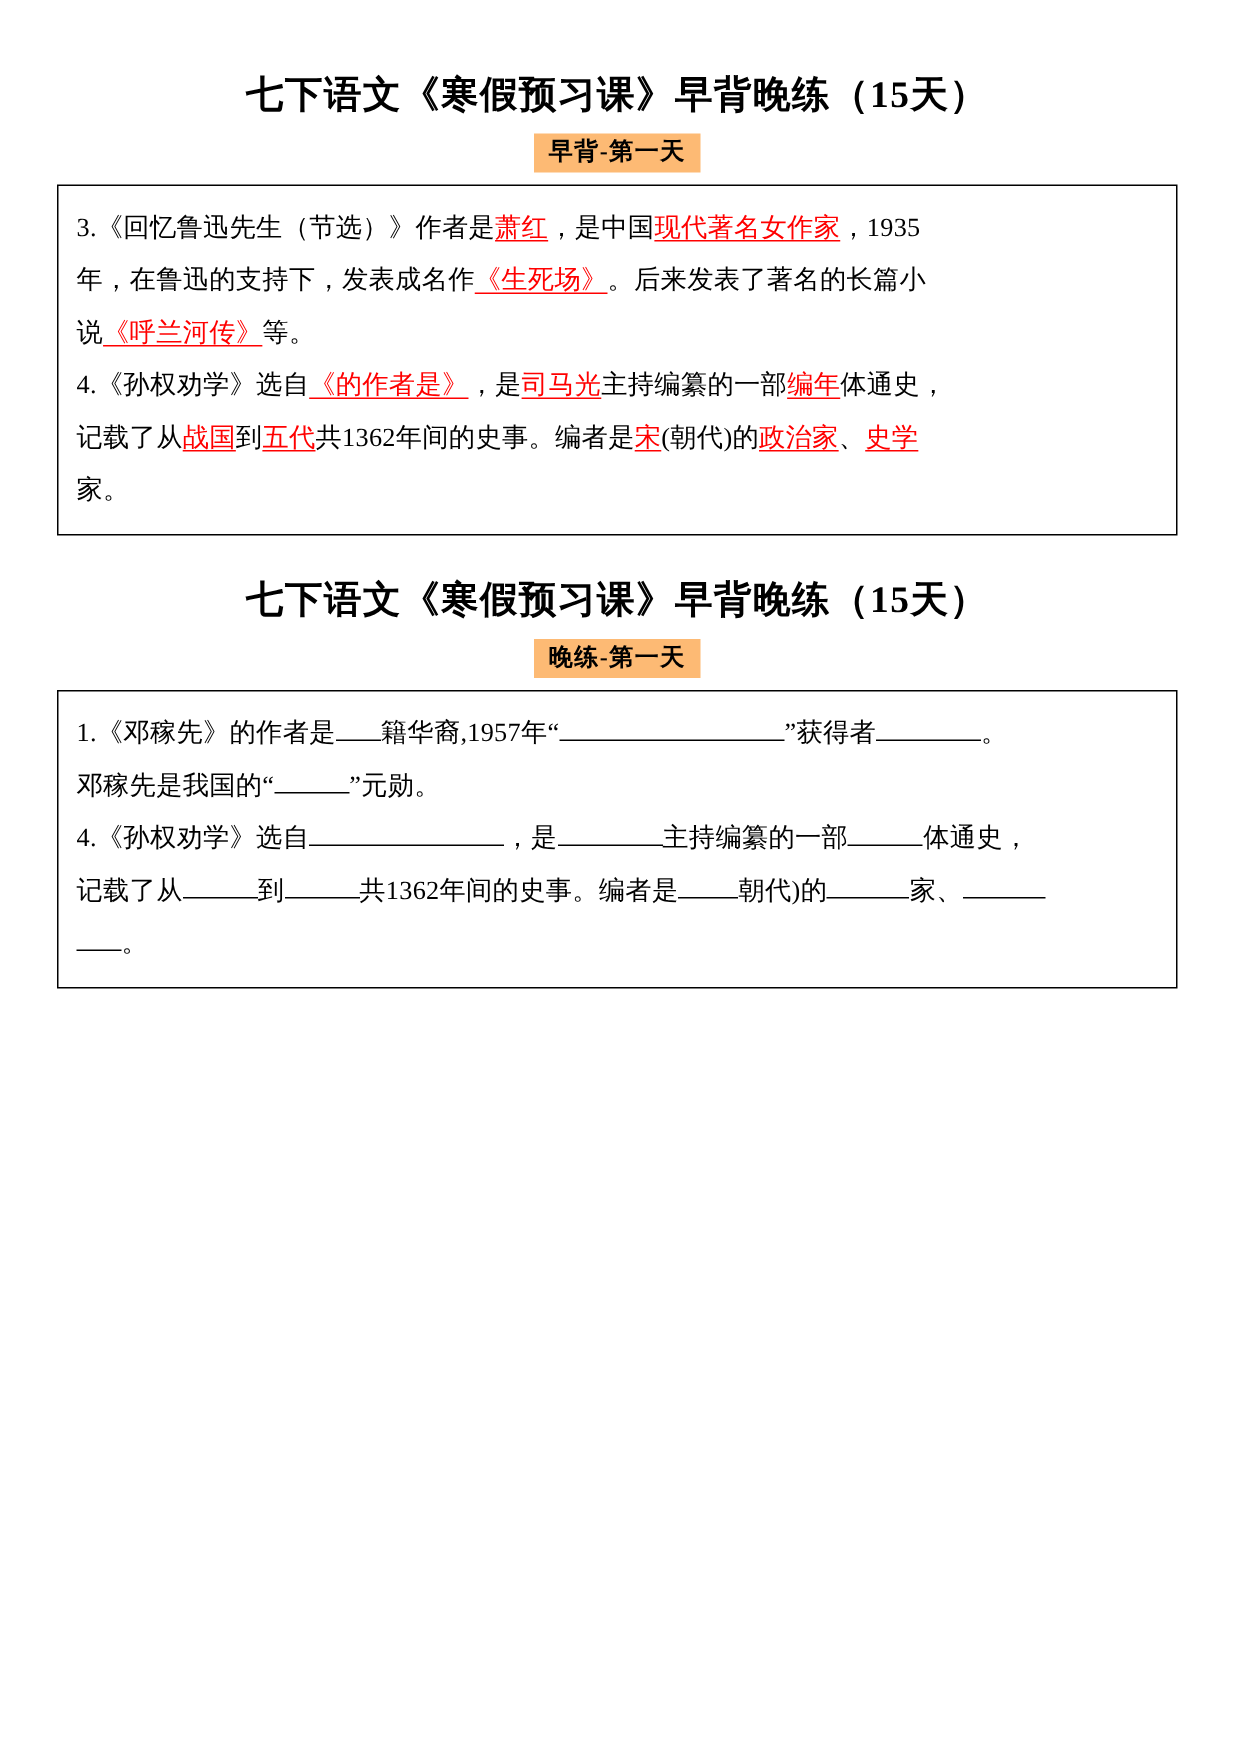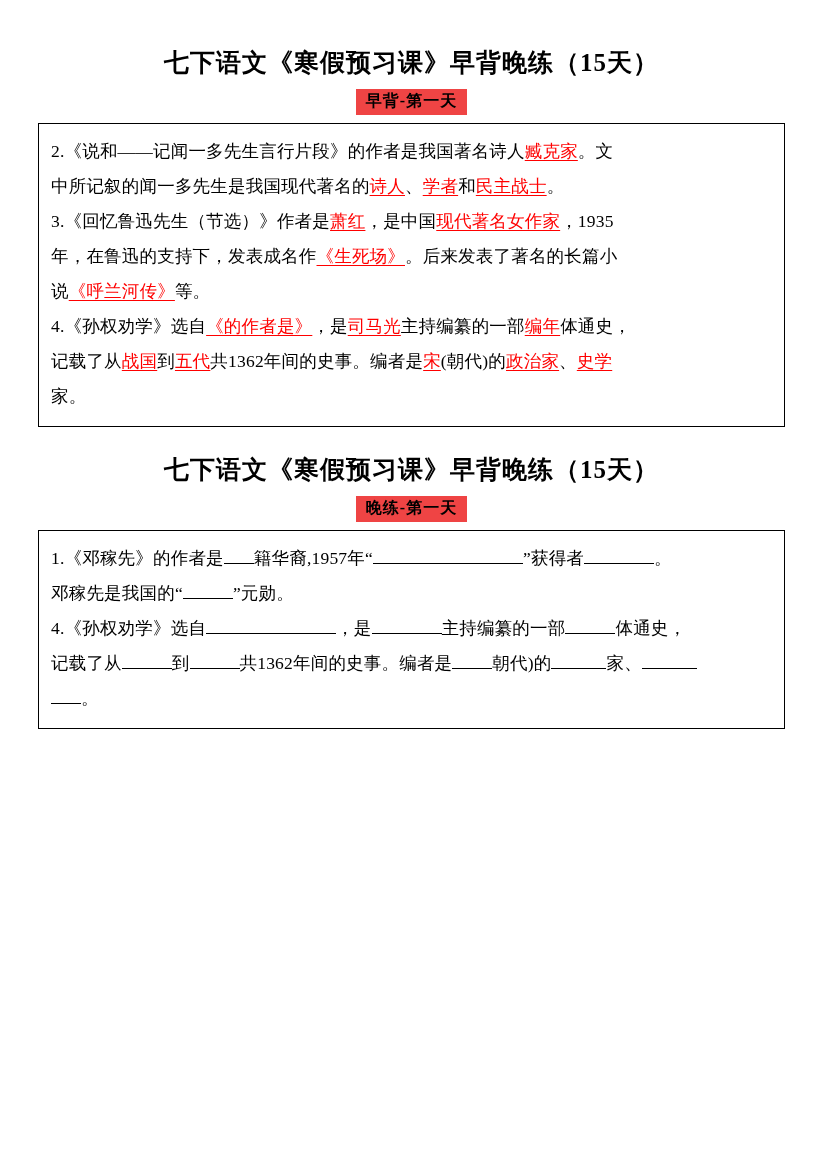--- a/index.html
+++ b/index.html
@@ -29,21 +29,21 @@
     letter-spacing: 1px;
     font-family: "Liberation Serif", "DejaVu Serif", serif;
     margin: 6px 0 10px 0;
   }
   .badge-row {
     text-align: center;
     margin-bottom: 8px;
   }
   .badge {
     display: inline-block;
-    background: #ef4444;
+    background: #fdba74;
     color: #000;
     font-weight: bold;
     font-size: 16px;
     padding: 2px 10px 3px 10px;
     letter-spacing: 1px;
   }
   .box {
     border: 1.5px solid #000000;
     padding: 10px 12px 12px 12px;
     box-sizing: border-box;
@@ -79,24 +79,20 @@
 
     <div class="doc-title">七下语文《寒假预习课》早背晚练（15天）</div>
 
     <div class="badge-row">
       <span class="badge">早背-第一天</span>
     </div>
 
     <div class="box">
 
 
-      <p class="q">
-        <span>2.《说和——记闻一多先生言行片段》的作者是我国著名诗人</span><span class="red u">臧克家</span><span>。文</span><br>
-        <span>中所记叙的闻一多先生是我国现代著名的</span><span class="red u">诗人</span><span>、</span><span class="red u">学者</span><span>和</span><span class="red u">民主战士</span><span>。</span>
-      </p>
 
       <p class="q">
         <span>3.《回忆鲁迅先生（节选）》作者是</span><span class="red u">萧红</span><span>，是中国</span><span class="red u">现代著名女作家</span><span>，1935</span><br>
         <span>年，在鲁迅的支持下，发表成名作</span><span class="red u">《生死场》</span><span>。后来发表了著名的长篇小</span><br>
         <span>说</span><span class="red u">《呼兰河传》</span><span>等。</span>
       </p>
 
       <p class="q">
         <span>4.《孙权劝学》选自</span><span class="red u">《的作者是》</span><span>，是</span><span class="red u">司马光</span><span>主持编纂的一部</span><span class="red u">编年</span><span>体通史，</span><br>
         <span>记载了从</span><span class="red u">战国</span><span>到</span><span class="red u">五代</span><span>共1362年间的史事。编者是</span><span class="red u">宋</span><span>(朝代)的</span><span class="red u">政治家</span><span>、</span><span class="red u">史学</span><br>

